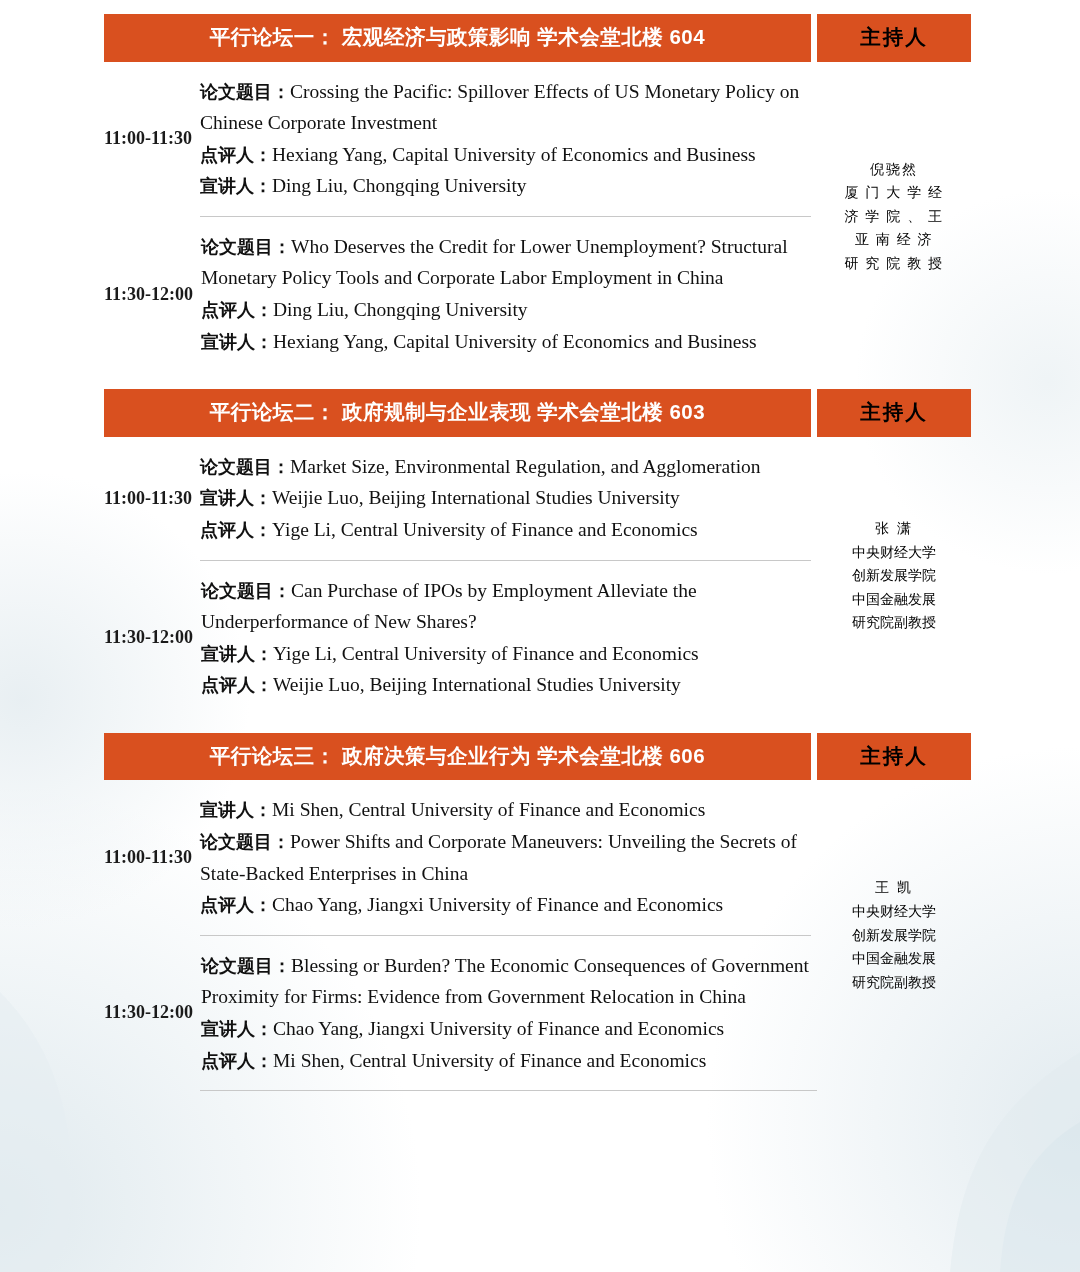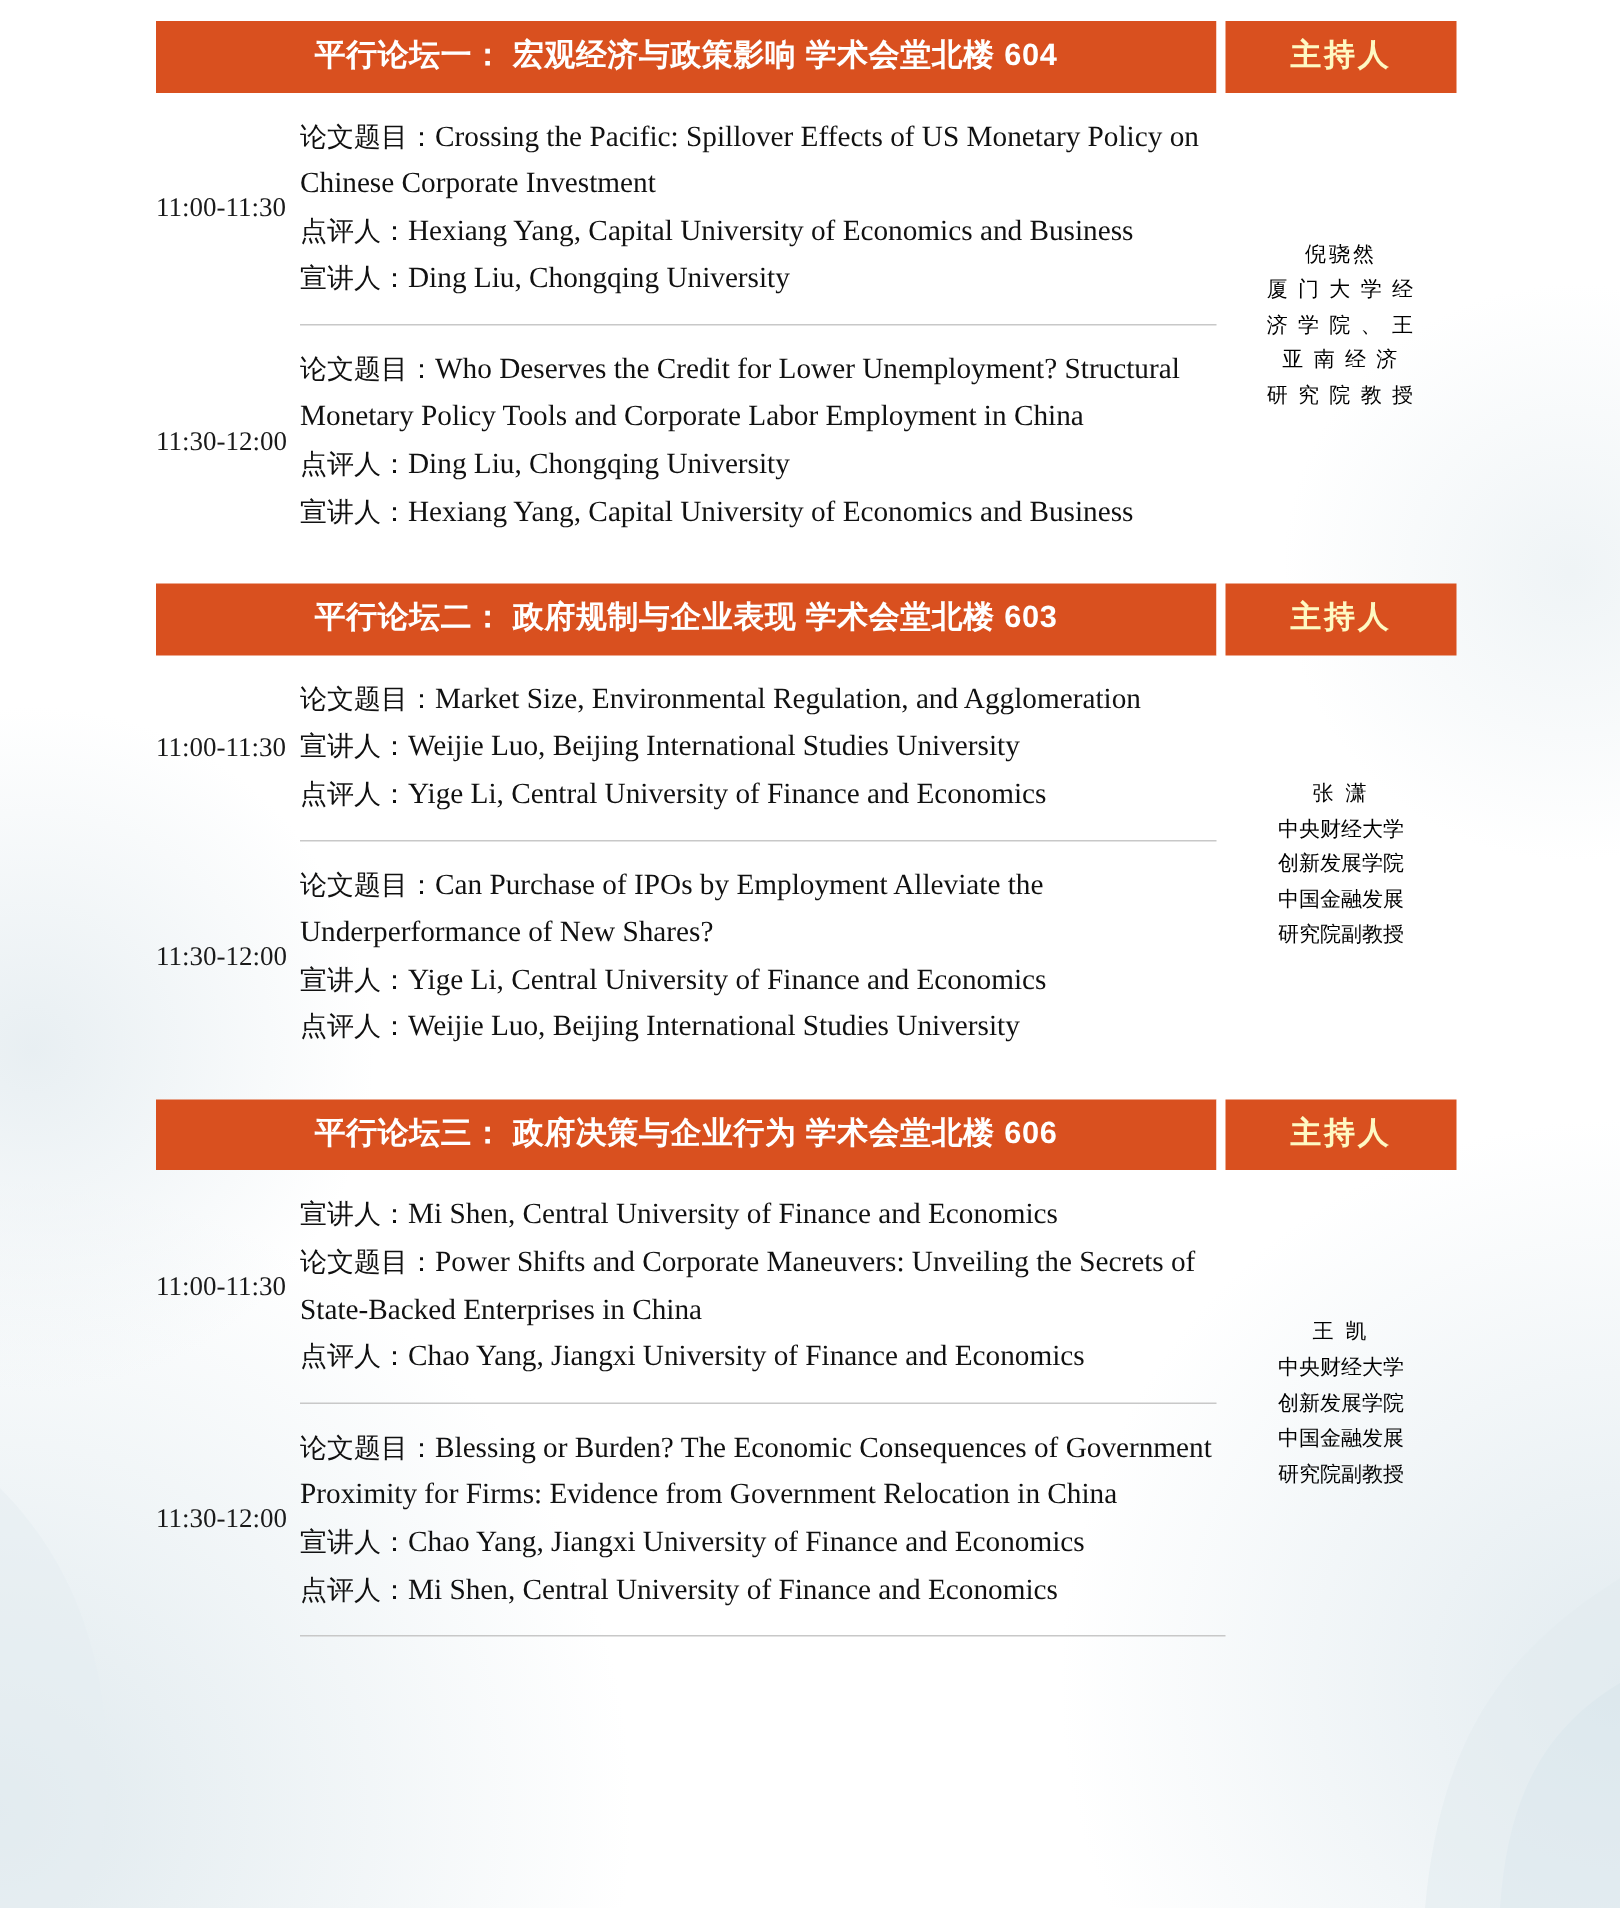--- a/index.html
+++ b/index.html
@@ -58,21 +58,21 @@
     line-height: 1.2;
   }
   .band-gap {
     width: 6px;
     background: #ffffff;
     flex: 0 0 auto;
   }
   .band-host {
     flex: 0 0 154px;
     background: #d9501f;
-    color: #fef9c3;
+    color: #000000;
     font-family: "Liberation Sans", "DejaVu Sans", sans-serif;
     font-weight: bold;
     font-size: 20.5px;
     text-align: center;
     padding: 11px 4px 12px 4px;
     line-height: 1.2;
     letter-spacing: 2px;
   }
   .body-row {
     display: flex;
@@ -98,33 +98,34 @@
     margin-left: -96px;
   }
   .time {
     flex: 0 0 96px;
     font-size: 18px;
     color: #1a1a1a;
     font-family: "Liberation Serif", serif;
     text-align: left;
     padding-right: 8px;
     white-space: nowrap;
+    font-weight: bold;
   }
   .details {
     flex: 1 1 auto;
     font-size: 19.5px;
     line-height: 1.62;
     color: #111;
   }
   .detail-line {
     display: block;
   }
   .lbl {
     font-family: "Liberation Sans", "DejaVu Sans", sans-serif;
-    font-weight: normal;
+    font-weight: bold;
     font-size: 18px;
     color: #111;
     text-align: center;
   }
   .host-cell {
     flex: 0 0 154px;
     margin-left: 6px;
     display: flex;
     flex-direction: column;
     align-items: center;

